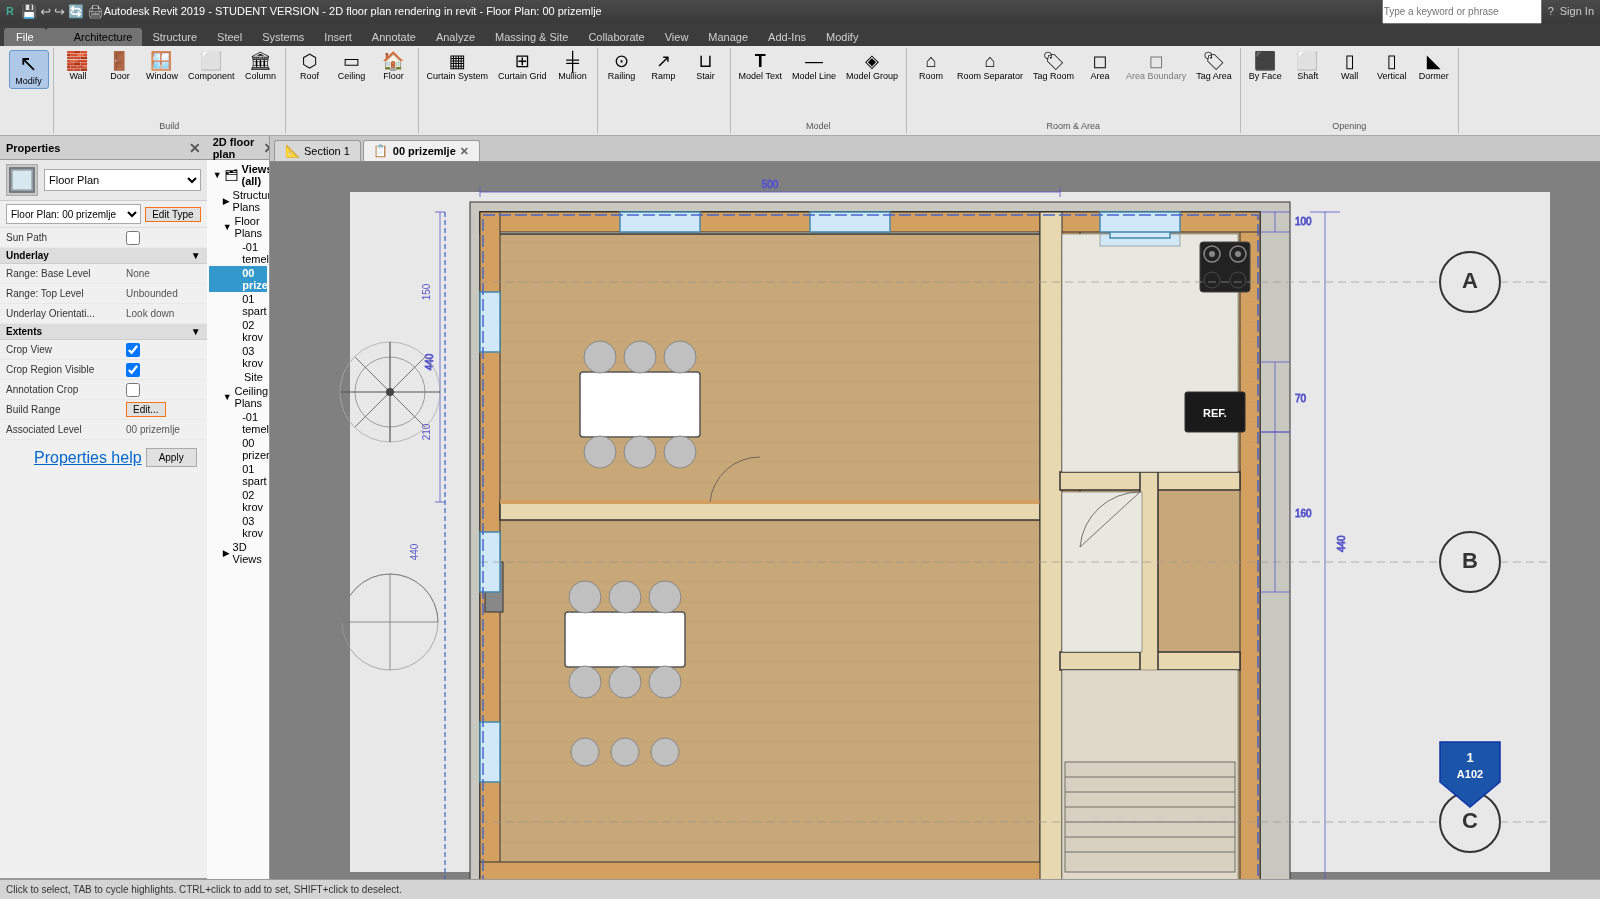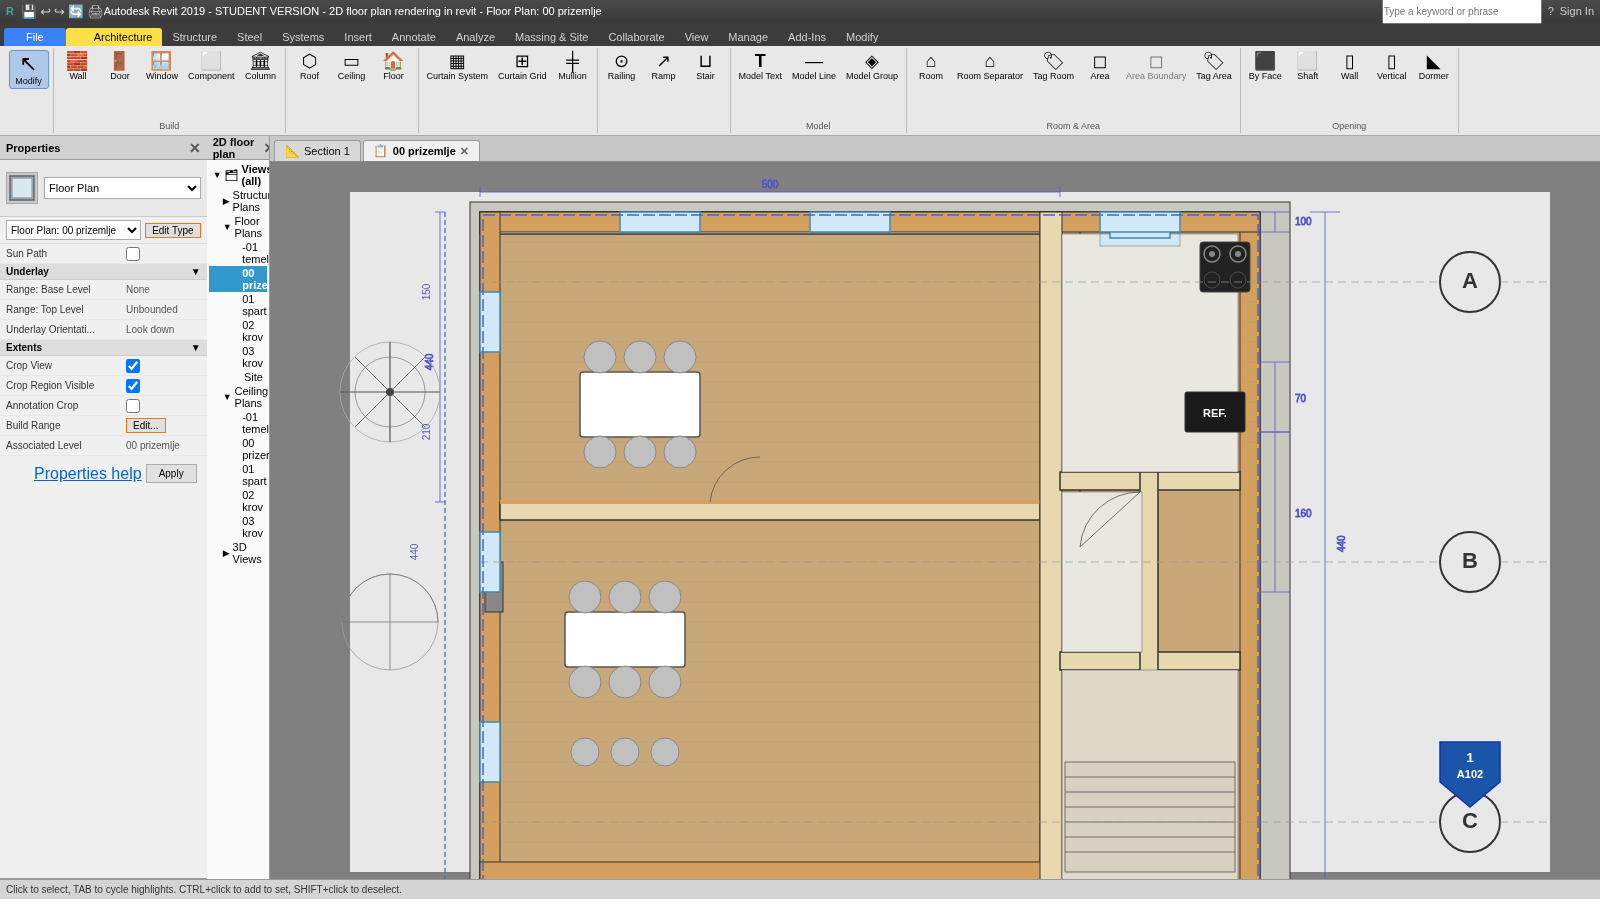--- a/index.html
+++ b/index.html
@@ -21,21 +21,21 @@
       height: 24px;
       background: #3c3c3c;
       display: flex; align-items: flex-end;
       padding: 0 4px;
     }
     .ribbon-tab {
       padding: 3px 10px; font-size: 11px; color: #d0d0d0;
       cursor: pointer; border-radius: 3px 3px 0 0;
       background: transparent;
     }
-    .ribbon-tab.active { background: #fde047; color: #000; padding-left: 28px; }
+    .ribbon-tab.active { background: #737373; color: #000; padding-left: 28px; }
 
     
     #ribbon {
       height: 90px;
       background: #e8e8e8;
       border-bottom: 1px solid #aaa;
       display: flex; align-items: stretch;
       padding: 2px 4px;
       overflow: hidden;
     }
@@ -78,21 +78,21 @@
     }
     .panel-header {
       height: 24px; background: #d0d0d0;
       display: flex; align-items: center; justify-content: space-between;
       padding: 0 6px; font-weight: bold; font-size: 11px;
       border-bottom: 1px solid #999;
     }
     .panel-close { cursor: pointer; font-size: 14px; color: #555; }
     .prop-type-row {
       display: flex; align-items: center; gap: 6px;
-      padding: 12px 6px; background: #e8e8e8; border-bottom: 1px solid #ccc;
+      padding: 4px 6px; background: #e8e8e8; border-bottom: 1px solid #ccc;
     }
     .prop-type-icon {
       width: 32px; height: 32px; background: #c8c8c8;
       display: flex; align-items: center; justify-content: center;
       border: 1px solid #aaa; font-size: 18px;
     }
     .prop-type-select {
       flex: 1; height: 22px; font-size: 11px; background: #fff;
       border: 1px solid #aaa;
     }
@@ -212,21 +212,21 @@
   </div>
   <div class="title">Autodesk Revit 2019 - STUDENT VERSION - 2D floor plan rendering in revit - Floor Plan: 00 prizemlje</div>
   <div style="display:flex;align-items:center;gap:6px;">
     <input type="text" style="width: 160px; height: 25px; font-size: 10px;" placeholder="Type a keyword or phrase">
     <span style="color:#ccc;">?</span>
     <span style="color:#ccc;cursor:pointer;">Sign In</span>
   </div>
 </div>
 
 <div id="ribbon-tabs">
-  <div class="ribbon-tab" style="background:#3b82f6;color:#fff;padding:3px 22px;">File</div>
+  <div class="ribbon-tab" style="background:#737373;color:#fff;padding:3px 12px;">File</div>
   <div class="ribbon-tab active">Architecture</div>
   <div class="ribbon-tab">Structure</div>
   <div class="ribbon-tab">Steel</div>
   <div class="ribbon-tab">Systems</div>
   <div class="ribbon-tab">Insert</div>
   <div class="ribbon-tab">Annotate</div>
   <div class="ribbon-tab">Analyze</div>
   <div class="ribbon-tab">Massing &amp; Site</div>
   <div class="ribbon-tab">Collaborate</div>
   <div class="ribbon-tab">View</div>

